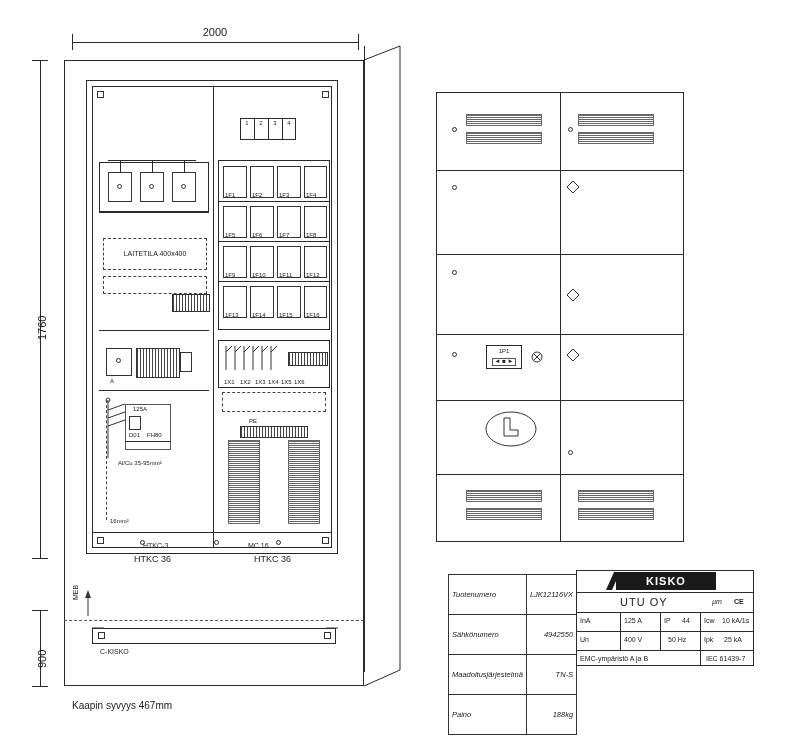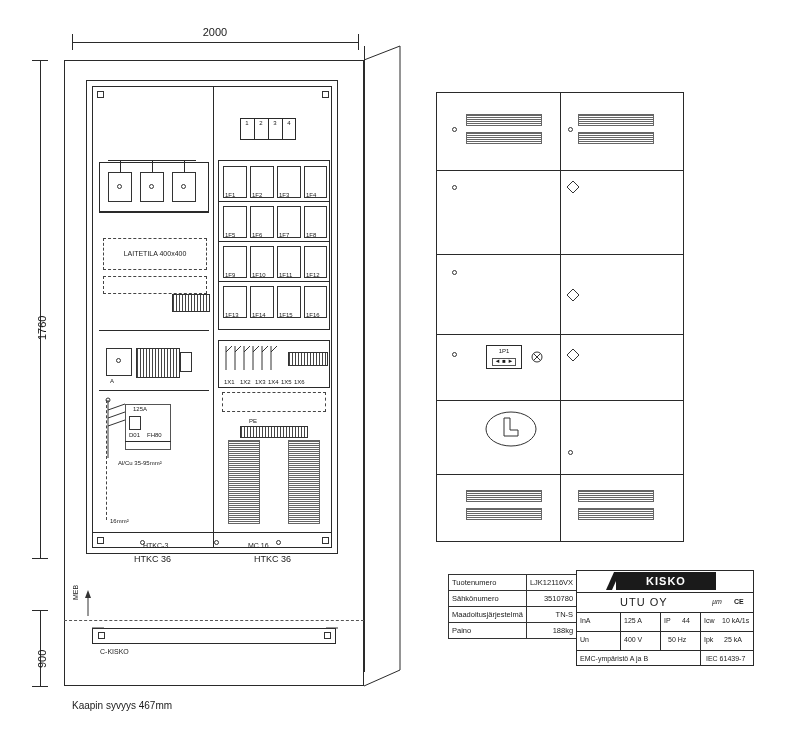--- a/index.html
+++ b/index.html
@@ -25,21 +25,21 @@
   .rot{transform:rotate(-90deg);transform-origin:left top;}
   .ctr{text-align:center;}
   
   .dev{position:absolute;border:1px solid #333;box-sizing:border-box;background:#fff;}
   .hatch{position:absolute;background:
      repeating-linear-gradient(to right,#444 0 1px,#fff 1px 3px);}
   .grill{position:absolute;background:
      repeating-linear-gradient(to bottom,#666 0 1px,#ffffff 1px 2px);
      border:1px solid #666;box-sizing:border-box;}
   table.tb{position:absolute;border-collapse:collapse;font-size:7.5px;}
-  table.tb td{border:1px solid #333;padding:1px 3px;height:13px;}
+  table.tb td{border:1px solid #333;padding:13px 3px;height:13px;font-style:italic;}
   .dot{position:absolute;width:3px;height:3px;border:1px solid #333;border-radius:50%;background:#fff;}
   .sq{position:absolute;width:5px;height:5px;border:1px solid #333;background:#fff;}
 </style>
 </head>
 <body>
 
 <div class="page">
 
   <div class="ln hl" style="left:72px;top:42px;width:286px;"></div>
   <div class="ln vl" style="left:72px;top:34px;height:16px;"></div>
@@ -282,21 +282,21 @@
   </svg>
 
   <table class="tb" style="left:448px;top:574px;width:108px;">
     <tbody>
         <tr>
       <td style="width:74px;">Tuotenumero</td>
       <td style="width:34px;text-align:right;">LJK12116VX</td>
     </tr>
     <tr>
       <td>Sähkönumero</td>
-      <td style="text-align:right;">3510780</td>
+      <td style="text-align:right;">4942550</td>
     </tr>
     <tr>
       <td>Maadoitusjärjestelmä</td>
       <td style="text-align:right;">TN-S</td>
     </tr>
     <tr>
       <td>Paino</td>
       <td style="text-align:right;">188kg</td>
     </tr>
   </tbody>

